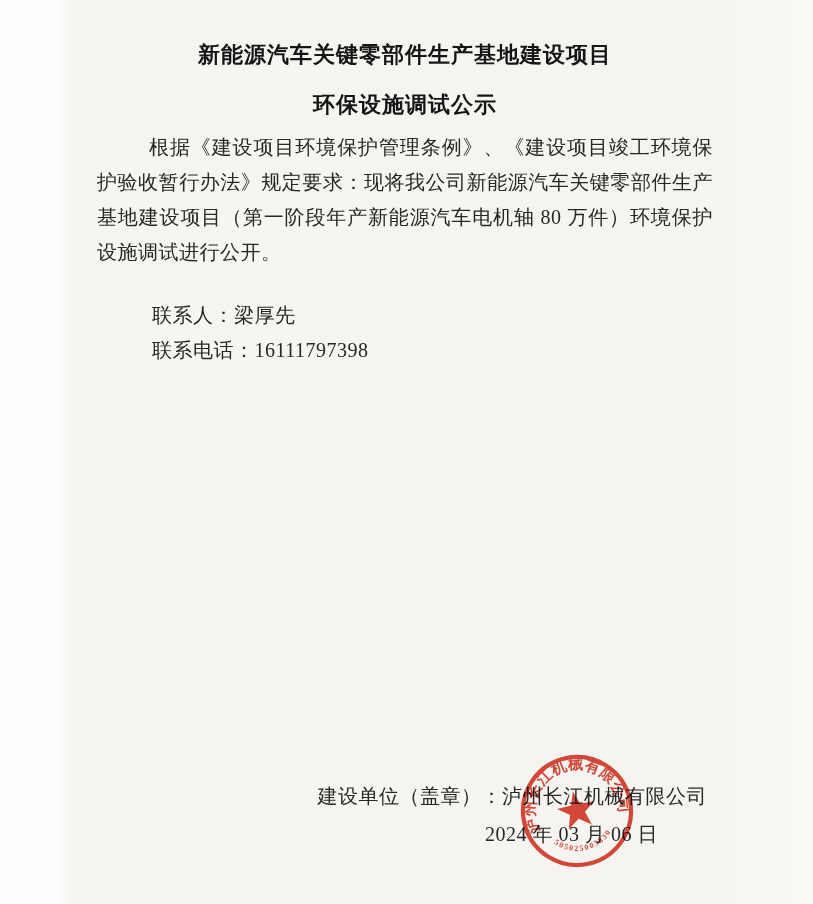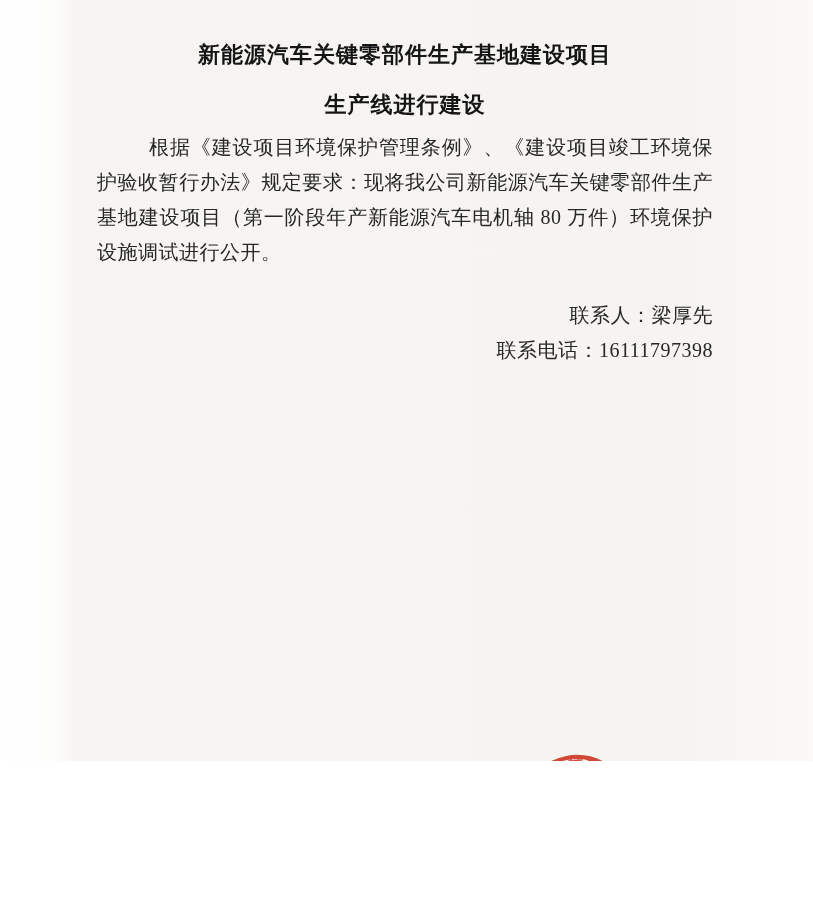--- a/index.html
+++ b/index.html
@@ -1,19 +1,19 @@
 <!DOCTYPE html>
 <html><head>
 <meta charset="utf-8">
 <style>
   html, body { margin: 0; padding: 0; background: #ffffff; }
   .page {
     position: relative;
     width: 813px;
-    height: 761px;
+    height: 904px;
     overflow: hidden;
     background: linear-gradient(90deg, #fefefe 0px, #fdfdfc 55px, #f7f5f1 75px, #f6f4f0 85%, #faf9f6 100%);
     font-family: "Liberation Serif", "DejaVu Serif", serif;
     color: #262626;
   }
   .content { padding: 30px 100px 0 97px; }
   .title {
     margin: 0;
     font-family: "Liberation Sans", "DejaVu Sans", sans-serif;
     font-weight: bold;
@@ -33,21 +33,20 @@
     text-indent: 2.6em;
     color: #272727;
   }
   .contact { margin-top: 28px; padding-left: 55px; }
   .contact p {
     margin: 0;
     font-size: 20px;
     line-height: 35px;
     letter-spacing: 0.5px;
     color: #272727;
-    text-align: right;
   }
   .sig-unit {
     position: absolute;
     top: 783px;
     right: 106px;
     font-size: 20px;
     letter-spacing: 0.5px;
     color: #272727;
     white-space: nowrap;
   }
@@ -82,21 +81,21 @@
     font-weight: bold;
   }
 </style>
 </head>
 <body>
 
 <div class="page">
 
   <div class="content">
     <h1 class="title">新能源汽车关键零部件生产基地建设项目</h1>
-    <h1 class="title">生产线进行建设</h1>
+    <h1 class="title">环保设施调试公示</h1>
 
     <div style="margin-top: 0;">
       <p class="para">根据《建设项目环境保护管理条例》、《建设项目竣工环境保护验收暂行办法》规定要求：现将我公司新能源汽车关键零部件生产基地建设项目（第一阶段年产新能源汽车电机轴 80 万件）环境保护设施调试进行公开。</p>
 
       <div class="contact">
         <p>联系人：梁厚先</p>
         <p>联系电话：16111797398</p>
       </div>
     </div>
   </div>

